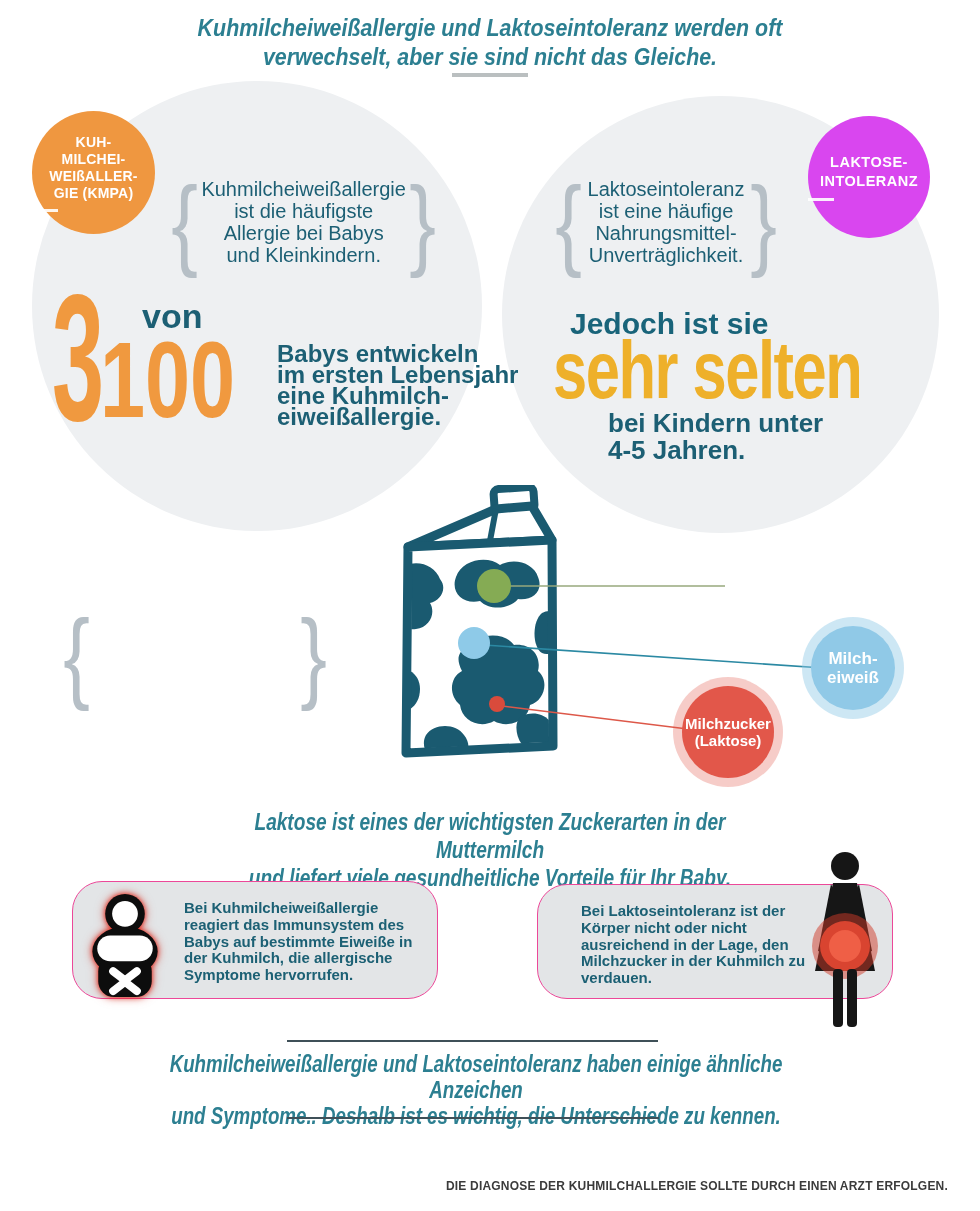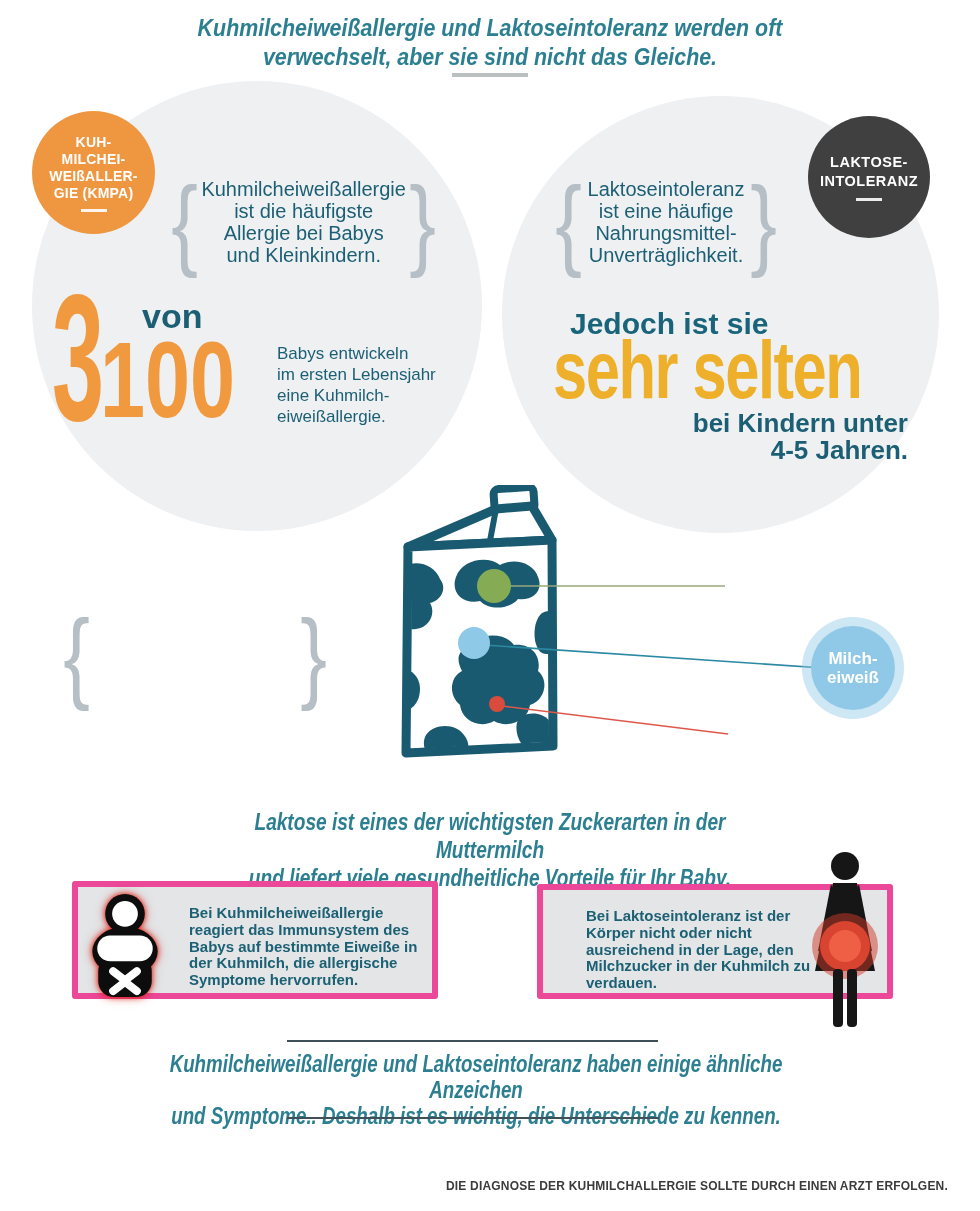--- a/index.html
+++ b/index.html
@@ -10,63 +10,63 @@
 
   .intro { left:90px; top:5px; width:800px; text-align:center; font-style:italic; font-weight:bold;
            font-size:23px; line-height:29px; color:#2c7f91; transform:scaleX(.93); }
   .top-divider { left:452px; top:64px; width:76px; height:4px; background:#babfc0; }
 
   .big-circle { border-radius:50%; background:#eef0f2; }
   .circle-left  { left:32px;  top:72px; width:450px; height:450px; }
   .circle-right { left:502px; top:87px; width:437px; height:437px; }
 
   .badge { border-radius:50%; color:#fff; font-weight:bold; text-align:center;
-           display:flex; flex-direction:column; align-items:center; justify-content:center; z-index:3; }
+           display:flex; flex-direction:column; justify-content:center; z-index:3; }
   .badge-orange { left:32px; top:102px; width:123px; height:123px; background:#ef9740;
                   font-size:14px; line-height:17px; letter-spacing:.2px; }
-  .badge-yellow { left:808px; top:107px; width:122px; height:122px; background:#404040;
+  .badge-yellow { left:808px; top:107px; width:122px; height:122px; background:#d946ef;
                   font-size:14.5px; line-height:19px; letter-spacing:.5px; }
   .badge-bar { width:26px; height:3px; background:rgba(255,255,255,.9); margin-top:7px; }
 
   .bracket-group { display:flex; align-items:center; justify-content:space-between; z-index:2; }
   .bracket { color:#b6bfc6; font-size:100px; line-height:1; font-weight:400;
              transform:scaleX(.8); flex:0 0 auto; }
   .bracket-text { flex:1; text-align:center; font-weight:normal; color:#1c5f74;
                   font-size:20px; line-height:22px; }
   .bg-kmpa { left:168px; top:155px; width:244px; height:115px; }
   .bg-lact { left:552px; top:155px; width:228px; height:115px; }
   .bg-milk { left:60px;  top:588px; width:270px; height:115px; }
   .bg-milk .bracket-text { font-size:19px; line-height:19.5px; }
 
   .num { color:#f0993f; font-weight:bold; line-height:.9; z-index:2; }
   .num-3   { left:52px;  top:268px; font-size:180px; transform:scaleX(.52); transform-origin:left top; }
   .num-100 { left:100px; top:322px; font-size:108px; transform:scaleX(.75); transform-origin:left top; }
   .stat-von { left:142px; top:288px; font-size:34px; font-weight:bold; color:#1c5f74; z-index:2; }
-  .stat-caption { left:277px; top:334px; font-size:17px; line-height:21px; font-weight:normal; color:#1c5f74; z-index:2; }
+  .stat-caption { left:277px; top:334px; font-size:24px; line-height:21px; font-weight:bold; color:#1c5f74; z-index:2; }
 
   .rare-lead { left:570px; top:298px; font-size:30px; font-weight:bold; color:#19647a; z-index:2; }
   .rare-big  { left:553px; top:324px; font-size:82px; font-weight:bold; color:#eeb02a; line-height:.9;
                letter-spacing:-2px; transform:scaleX(.75); transform-origin:left top; z-index:2; }
-  .rare-tail { left:608px; top:401px; width:300px; text-align:right; font-size:26px; line-height:27px;
+  .rare-tail { left:608px; top:401px; width:300px; text-align:left; font-size:26px; line-height:27px;
                font-weight:bold; color:#1c5f74; z-index:2; }
 
   .carton-svg { left:392px; top:476px; width:172px; height:292px; z-index:1; }
   .connector-svg { left:392px; top:476px; width:588px; height:310px; z-index:2; }
 
   .comp-circle { border-radius:50%; color:#fff; font-weight:bold; text-align:center;
                  display:flex; align-items:center; justify-content:center; z-index:3;
                  background:var(--c); box-shadow:0 0 0 9px var(--ring); }
   .comp-fat     { left:685px; top:537px; width:80px; height:80px; font-size:18px; }
   .comp-protein { left:811px; top:617px; width:84px; height:84px; font-size:17px; line-height:19px; }
   .comp-lactose { left:682px; top:677px; width:92px; height:92px; font-size:15px; line-height:17px; }
 
   .note { left:140px; top:799px; width:700px; text-align:center; font-style:italic; font-weight:bold;
           font-size:23px; line-height:28px; color:#2c7f91; transform:scaleX(.83); }
 
-  .info-box { background:#e3e5e7; border:6px solid #ec4899; border-radius:3px; z-index:1; }
+  .info-box { background:#e3e5e7; border:1px solid #ec4899; border-radius:30px; z-index:1; }
   .box-left  { left:72px;  top:872px; width:366px; height:118px; }
   .box-right { left:537px; top:875px; width:356px; height:115px;padding-left:40px; }
   .box-text { position:absolute; font-weight:bold; color:#1c6074; font-size:15px; line-height:16.8px; }
   .box-text-left  { left:111px; top:18px; }
   .box-text-right { left:43px;  top:18px; }
 
   .baby-svg  { left:88px;  top:883px; width:74px; height:107px; z-index:3;
                filter:drop-shadow(0 0 2.5px rgba(235,35,20,.95)) drop-shadow(0 0 4px rgba(200,25,12,.55)); }
   .woman-svg { left:803px; top:842px; width:84px; height:180px; z-index:3; }
 
@@ -164,20 +164,24 @@
     <line x1="110" y1="221" x2="336" y2="249" stroke="#dd5849" stroke-width="1.6"></line>
     <circle cx="102" cy="101" r="17" fill="#85ab54"></circle>
     <circle cx="82" cy="158" r="16" fill="#8ecae8"></circle>
     <circle cx="105" cy="219" r="8" fill="#d94b3c"></circle>
   </svg>
 
   <div class="abs comp-circle comp-protein" style="--c: #90c9e7; --ring: rgba(144,201,231,0.45);">
     <span class="pre">Milch-
 eiweiß</span>
   </div>
+  <div class="abs comp-circle comp-lactose" style="--c: #e2574a; --ring: rgba(226,87,74,0.30);">
+    <span class="pre">Milchzucker
+(Laktose)</span>
+  </div>
 
   <div class="abs bracket-group bg-milk">
     <span class="bracket">{</span>
     <span class="bracket">}</span>
   </div>
 
   <div class="abs note pre">Laktose ist eines der wichtigsten Zuckerarten in der Muttermilch
 und liefert viele gesundheitliche Vorteile für Ihr Baby.</div>
 
   <div class="abs info-box box-left">

